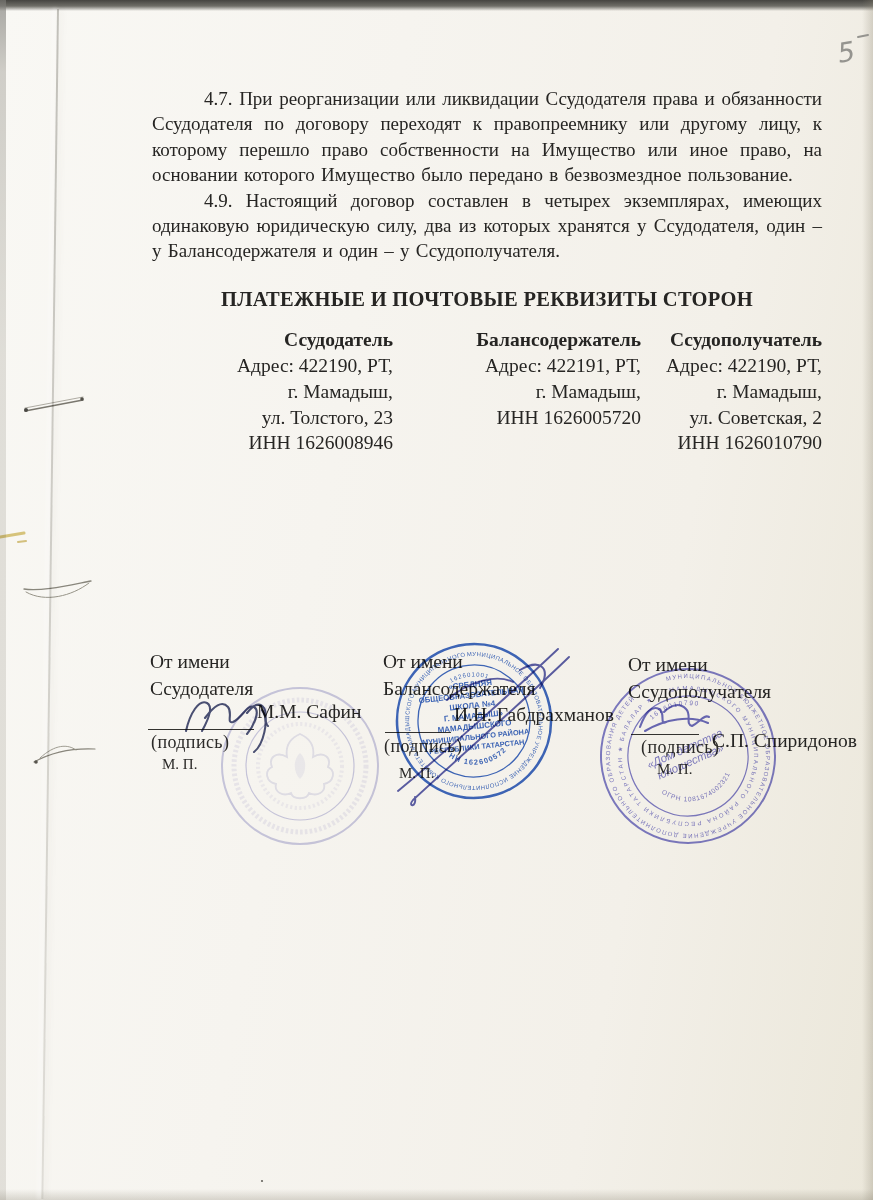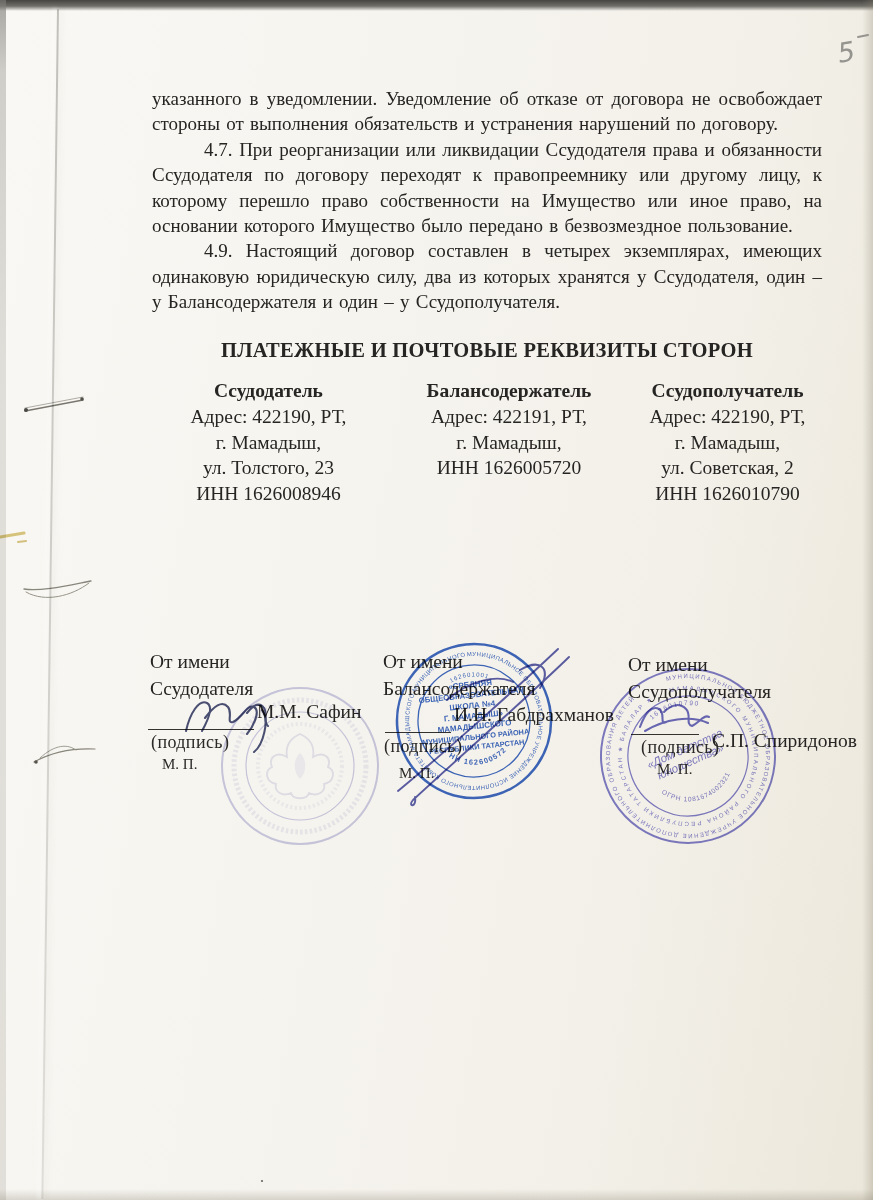--- a/index.html
+++ b/index.html
@@ -19,21 +19,21 @@
   .fold-line{position:absolute;left:57px;top:9px;width:2px;height:1190px;
     transform:rotate(0.75deg);transform-origin:top left;
     background:linear-gradient(180deg,rgba(148,146,138,.55),rgba(168,165,156,.30));
     box-shadow:-3px 0 4px rgba(255,255,255,.8),2px 0 6px rgba(120,118,110,.12);}
   
   .textflow{position:absolute;left:152px;top:86px;width:670px;
     font-size:19px;line-height:25.4px;text-align:justify;}
   .textflow p{margin:0;word-spacing:1.5px;}
   .textflow p.ind{text-indent:52px;}
   .doc-heading{margin:23px 0 8px 0;text-align:center;font-size:20.5px;font-weight:bold;letter-spacing:.3px;}
-  .req{display:flex;margin-top:15px;font-size:19.5px;line-height:25.8px;text-align:center;word-spacing:0;}
+  .req{display:flex;margin-top:15px;font-size:19.5px;line-height:25.8px;text-align:right;word-spacing:0;margin-left:8px;}
   .req .c1{width:233px}.req .c2{width:248px}.req .c3{flex:1}
   .req h3{margin:0;font-size:19.5px;font-weight:bold;}
   
   .abs{position:absolute;}
   .from{font-size:19.5px;line-height:27px;}
   .sig-name{font-size:19.5px;white-space:nowrap;}
   .sig-line{border-bottom:1.6px solid #33322f;height:0;}
   .podpis{font-size:18px;letter-spacing:.4px;color:#2b2a28;}
   .mp{font-size:15px;color:#2b2a28;}
   .stamp{position:absolute;mix-blend-mode:multiply;}
@@ -67,21 +67,20 @@
       <circle cx="262" cy="1181" r="1.1" fill="#6b6a66" stroke="none"></circle>
     </g>
   </svg>
 
   <svg class="abs" style="left:820px;top:22px;" width="60" height="52">
     <path d="M38,15 L48,13" stroke="#95948f" stroke-width="2" fill="none" stroke-linecap="round"></path>
     <text x="18" y="40" font-family="DejaVu Sans, sans-serif" font-style="italic" font-size="27" fill="#95948f" transform="rotate(-9 24 32)">5</text>
   </svg>
 
   <div class="textflow">
-    <p>указанного в уведомлении. Уведомление об отказе от договора не освобождает стороны от выполнения обязательств и устранения нарушений по договору.</p>
     <p class="ind">4.7. При реорганизации или ликвидации Ссудодателя права и обязанности Ссудодателя по договору переходят к правопреемнику или другому лицу, к которому перешло право собственности на Имущество или иное право, на основании которого Имущество было передано в безвозмездное пользование.</p>
     <p class="ind">4.9. Настоящий договор составлен в четырех экземплярах, имеющих одинаковую юридическую силу, два из которых хранятся у Ссудодателя, один – у Балансодержателя и один – у Ссудополучателя.</p>
 
     <h2 class="doc-heading">ПЛАТЕЖНЫЕ И ПОЧТОВЫЕ РЕКВИЗИТЫ СТОРОН</h2>
 
     <div class="req">
       <div class="c1">
         <h3>Ссудодатель</h3>
         <div>Адрес: 422190, РТ,</div>
         <div>г. Мамадыш,</div>

